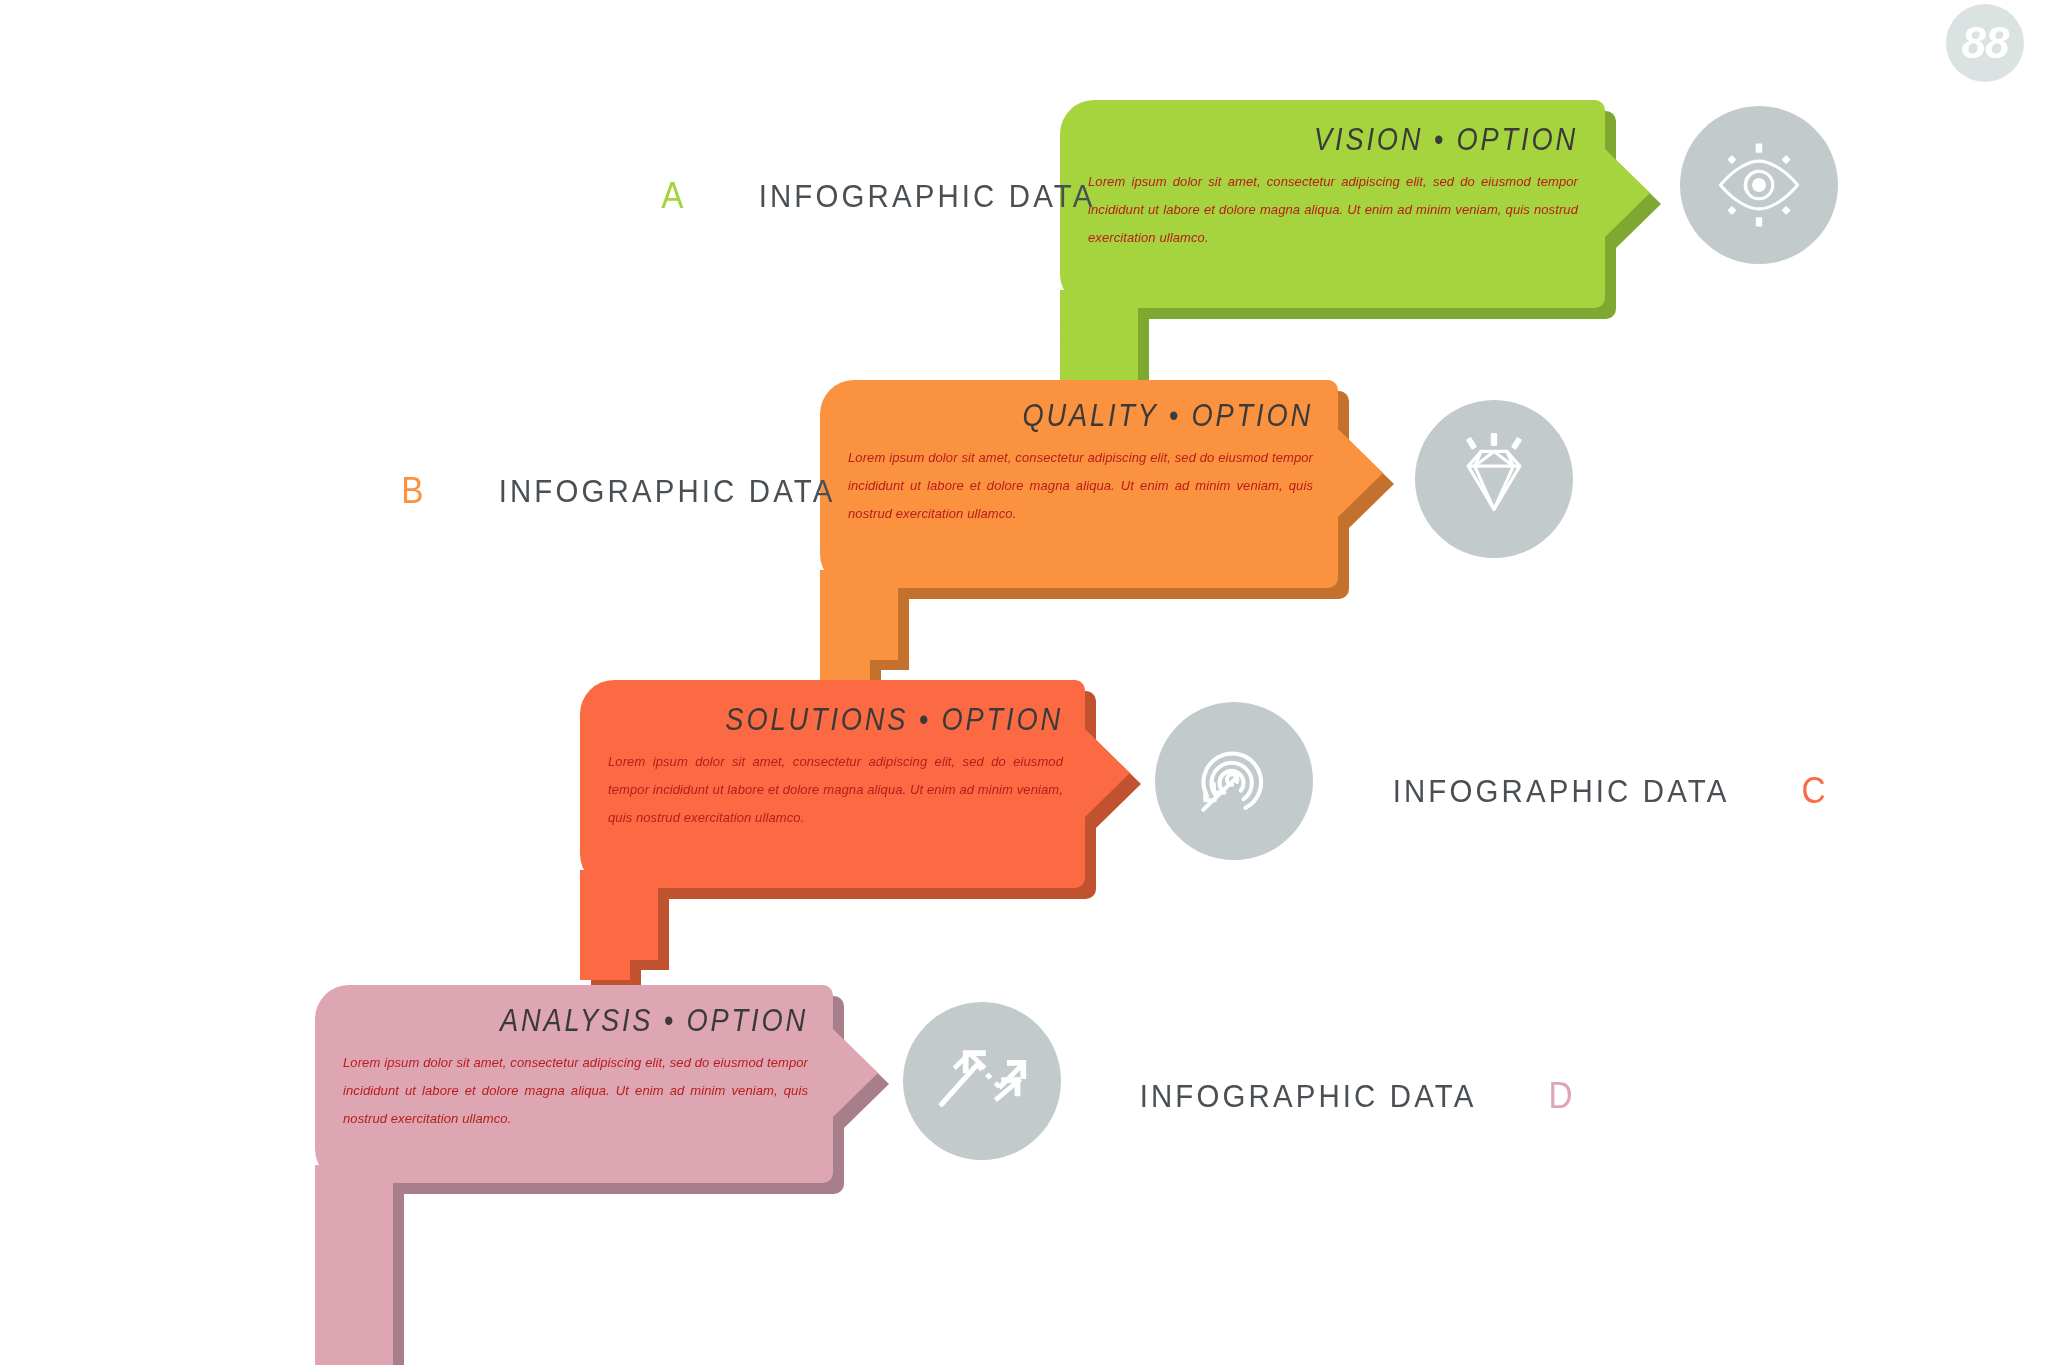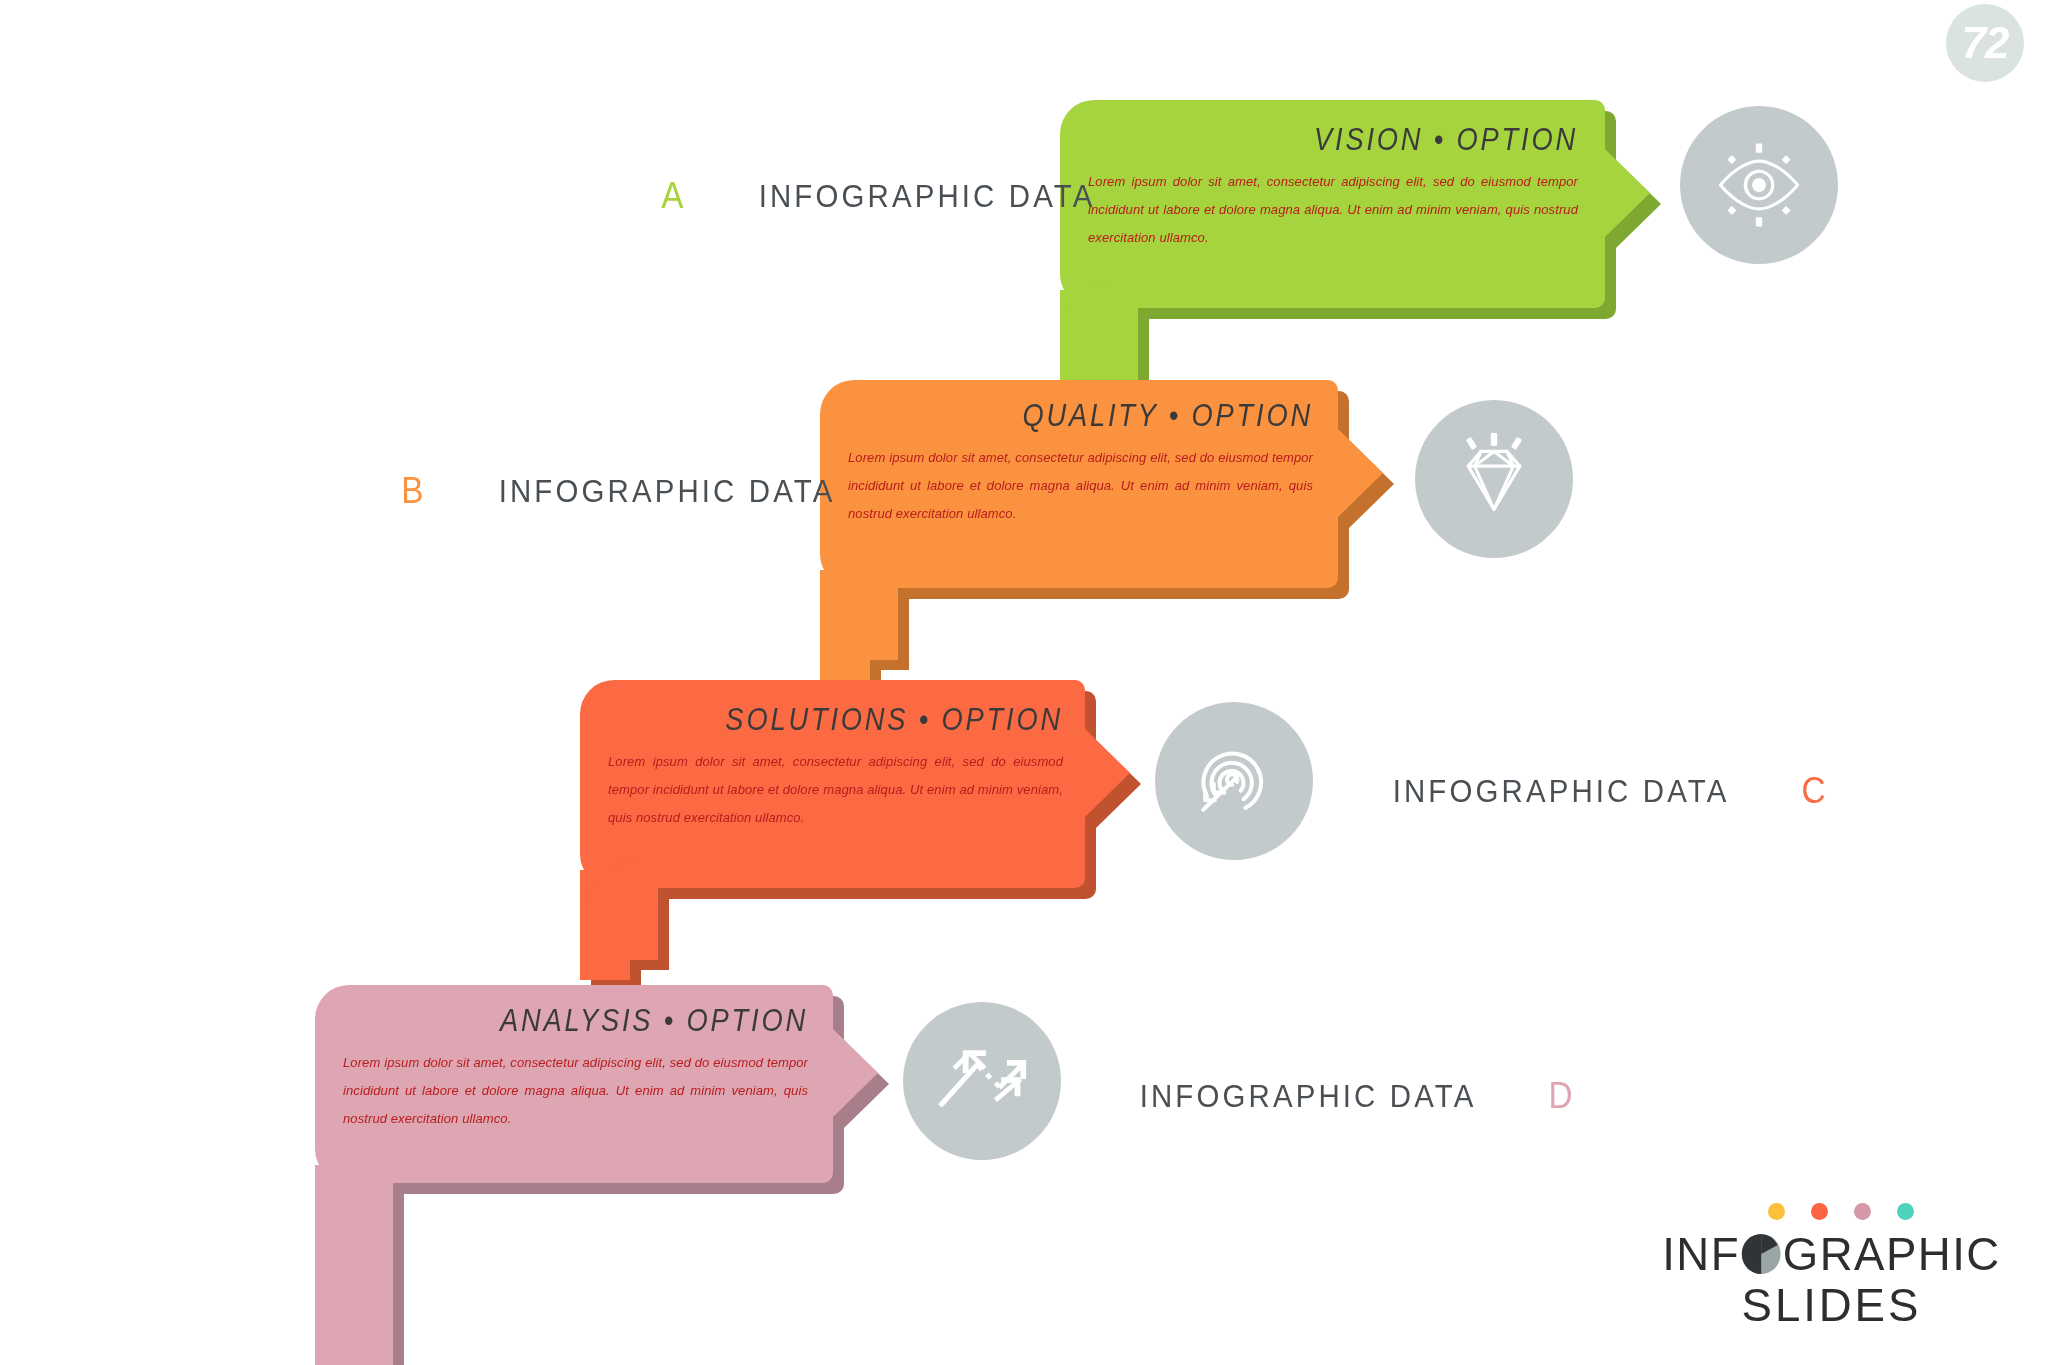--- a/index.html
+++ b/index.html
@@ -88,21 +88,21 @@
     font-size:47px;letter-spacing:3px;color:#2e2e2e;font-weight:400;line-height:1.1;
     margin-top:2px;transform:scaleX(0.97);
   }
   .pie-o{display:inline-block;width:42px;height:42px;margin:0 1px;position:relative;}
 </style>
 </head>
 <body>
 
 <div class="stage">
 
-  <div class="badge72">72</div>
+  <div class="badge72">88</div>
 
   <div class="step" style="left:1060px;top:100px;">
 
     <div class="shadow-layer">
       <div class="card-rect" style="left:11px;top:11px;width:545px;height:208px;background:#7fa830;"></div>
       <div class="card-arrow" style="left:556px;top:60px;border-left:45px solid #7fa830;"></div>
       <div class="tail-leg" style="left:11px;top:200px;width:50px;height:110px;background:#7fa830;"></div>
       <div class="tail-elbow" style="left:11px;top:190px;width:78px;height:100px;background:#7fa830;"></div>
     </div>
 
@@ -268,34 +268,14 @@
         <polygon points="70,46 90,46 90,66 84,66 84,52 70,52"></polygon>
       </g>
     </svg>
   </div>
 
   <div class="side-label" style="left:1125px;top:1075px;">
     <span class="side-title">INFOGRAPHIC DATA</span>
     <span class="side-letter" style="color:#dda6b2;margin-left:56px;">D</span>
   </div>
 
-  <div class="logo">
-    <div class="logo-dots">
-      <span style="background:#fbc13c;"></span>
-      <span style="background:#fc6442;"></span>
-      <span style="background:#d598a7;"></span>
-      <span style="background:#4fd2bb;"></span>
-    </div>
-    <div class="logo-line1">
-      <span>INF</span>
-      <span class="pie-o">
-        <svg width="42" height="42" viewBox="0 0 42 42">
-          <circle cx="21" cy="21" r="20" fill="#9aa5a8"></circle>
-          <path d="M21 21 L21 1 A20 20 0 0 0 21 41 Z" fill="#303436"></path>
-          <path d="M21 21 L21 1 A20 20 0 0 1 38 12 Z" fill="#303436"></path>
-        </svg>
-      </span>
-      <span>GRAPHIC</span>
-    </div>
-    <div class="logo-line2">SLIDES</div>
-  </div>
 
 </div>
 
 </body></html>

